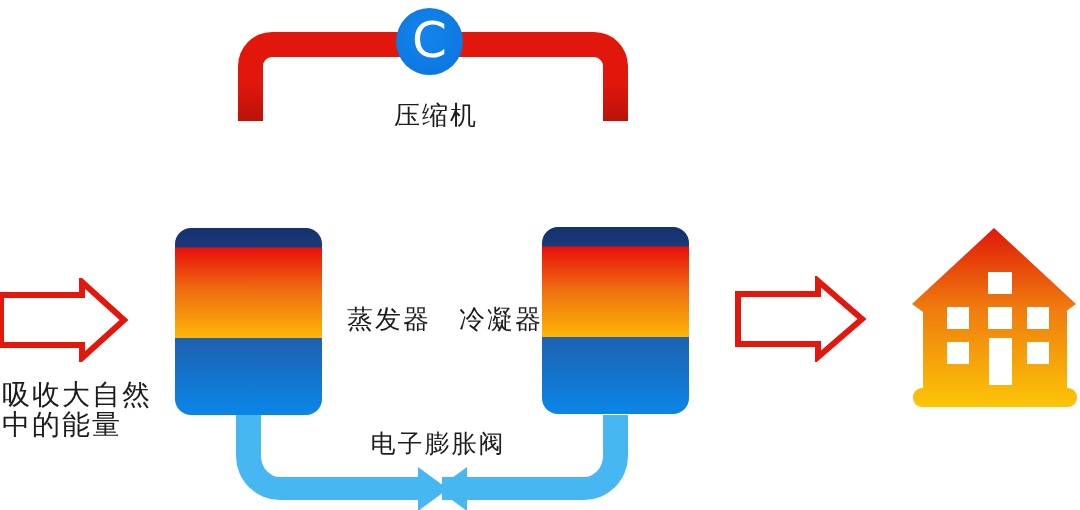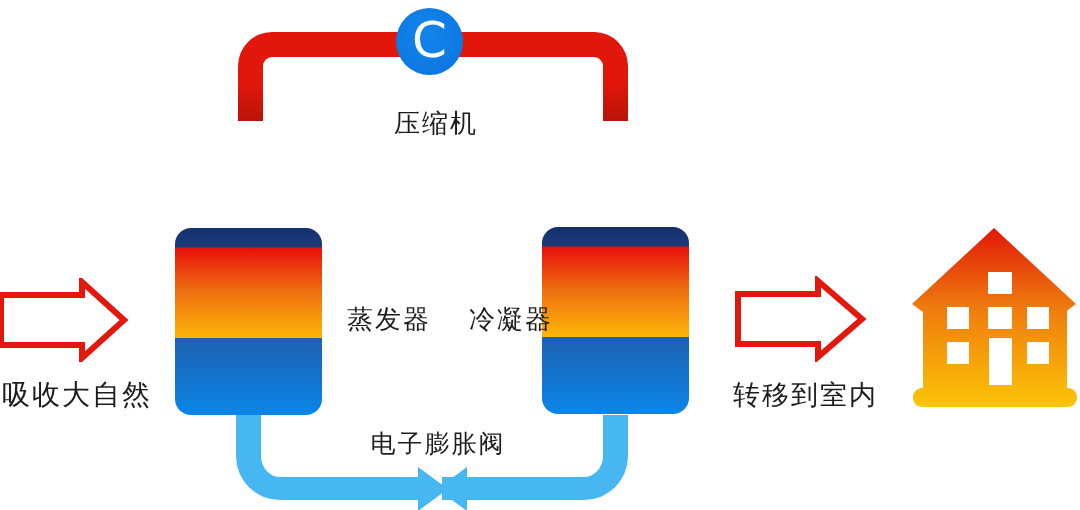--- a/index.html
+++ b/index.html
@@ -34,23 +34,23 @@
     left:396px;top:8px;width:67px;height:67px;
     border-radius:50%;
     background:radial-gradient(circle at 45% 40%, #1485ec 0%, #0c77e2 75%);
     display:flex;align-items:center;justify-content:center;
     color:#ffffff;font-size:50px;line-height:1;
     padding-bottom:3px;box-sizing:border-box;
   }
 
   
   .lbl{font-size:26px;letter-spacing:2px;white-space:nowrap;}
-  .lbl-compressor{left:375px;top:98px;width:122px;text-align:center;margin-top:8px;}
+  .lbl-compressor{left:375px;top:98px;width:122px;text-align:center;}
   .lbl-evaporator{left:331px;top:302px;width:100px;text-align:right;}
-  .lbl-condenser{left:469px;top:302px;width:100px;text-align:left;}
+  .lbl-condenser{left:443px;top:302px;width:100px;text-align:right;}
   .lbl-valve{left:363px;top:427px;width:150px;text-align:center;font-size:25px;}
   .lbl-absorb{left:2px;top:380px;font-size:28px;line-height:30px;letter-spacing:2px;}
   .lbl-transfer{left:733px;top:377px;width:140px;text-align:center;font-size:27px;}
 
   
   .hx-block{
     width:147px;height:187px;border-radius:16px;
     background:linear-gradient(180deg,
       #14316d 0px, #1b3a7a 19px,
       #e80f0b 20px, #ee6d10 62px, #feb607 110px,
@@ -115,26 +115,26 @@
   <div class="abs pipe-elbow r"></div>
   <div class="abs arrowhead l"></div>
   <div class="abs arrowhead r"></div>
   <div class="abs lbl lbl-valve">电子膨胀阀</div>
 
   <svg class="abs" style="left:-2px;top:278px;" width="132" height="84" viewBox="0 0 132 84">
     <polygon points="3,17 84,17 84,4 126,42 84,80 84,67 3,67" fill="#ffffff" stroke="#e3170c" stroke-width="6" stroke-linejoin="miter"></polygon>
   </svg>
   <div class="abs lbl lbl-absorb">
     <div>吸收大自然</div>
+    <div>中的能量</div>
   </div>
 
   <svg class="abs" style="left:734px;top:276px;" width="134" height="86" viewBox="0 0 134 86">
     <polygon points="4,18 84,18 84,5 128,43 84,81 84,68 4,68" fill="#ffffff" stroke="#e3170c" stroke-width="6" stroke-linejoin="miter"></polygon>
   </svg>
-  <div class="abs lbl lbl-transfer">转移到室内</div>
 
   <svg class="abs" style="left:905px;top:222px;" width="180" height="190" viewBox="0 0 180 190">
     <defs>
       <linearGradient id="hg" x1="0" y1="0" x2="0" y2="190" gradientUnits="userSpaceOnUse">
         <stop offset="0" stop-color="#e01008"></stop>
         <stop offset="0.45" stop-color="#ef7b0e"></stop>
         <stop offset="1" stop-color="#fdc907"></stop>
       </linearGradient>
     </defs>
 

